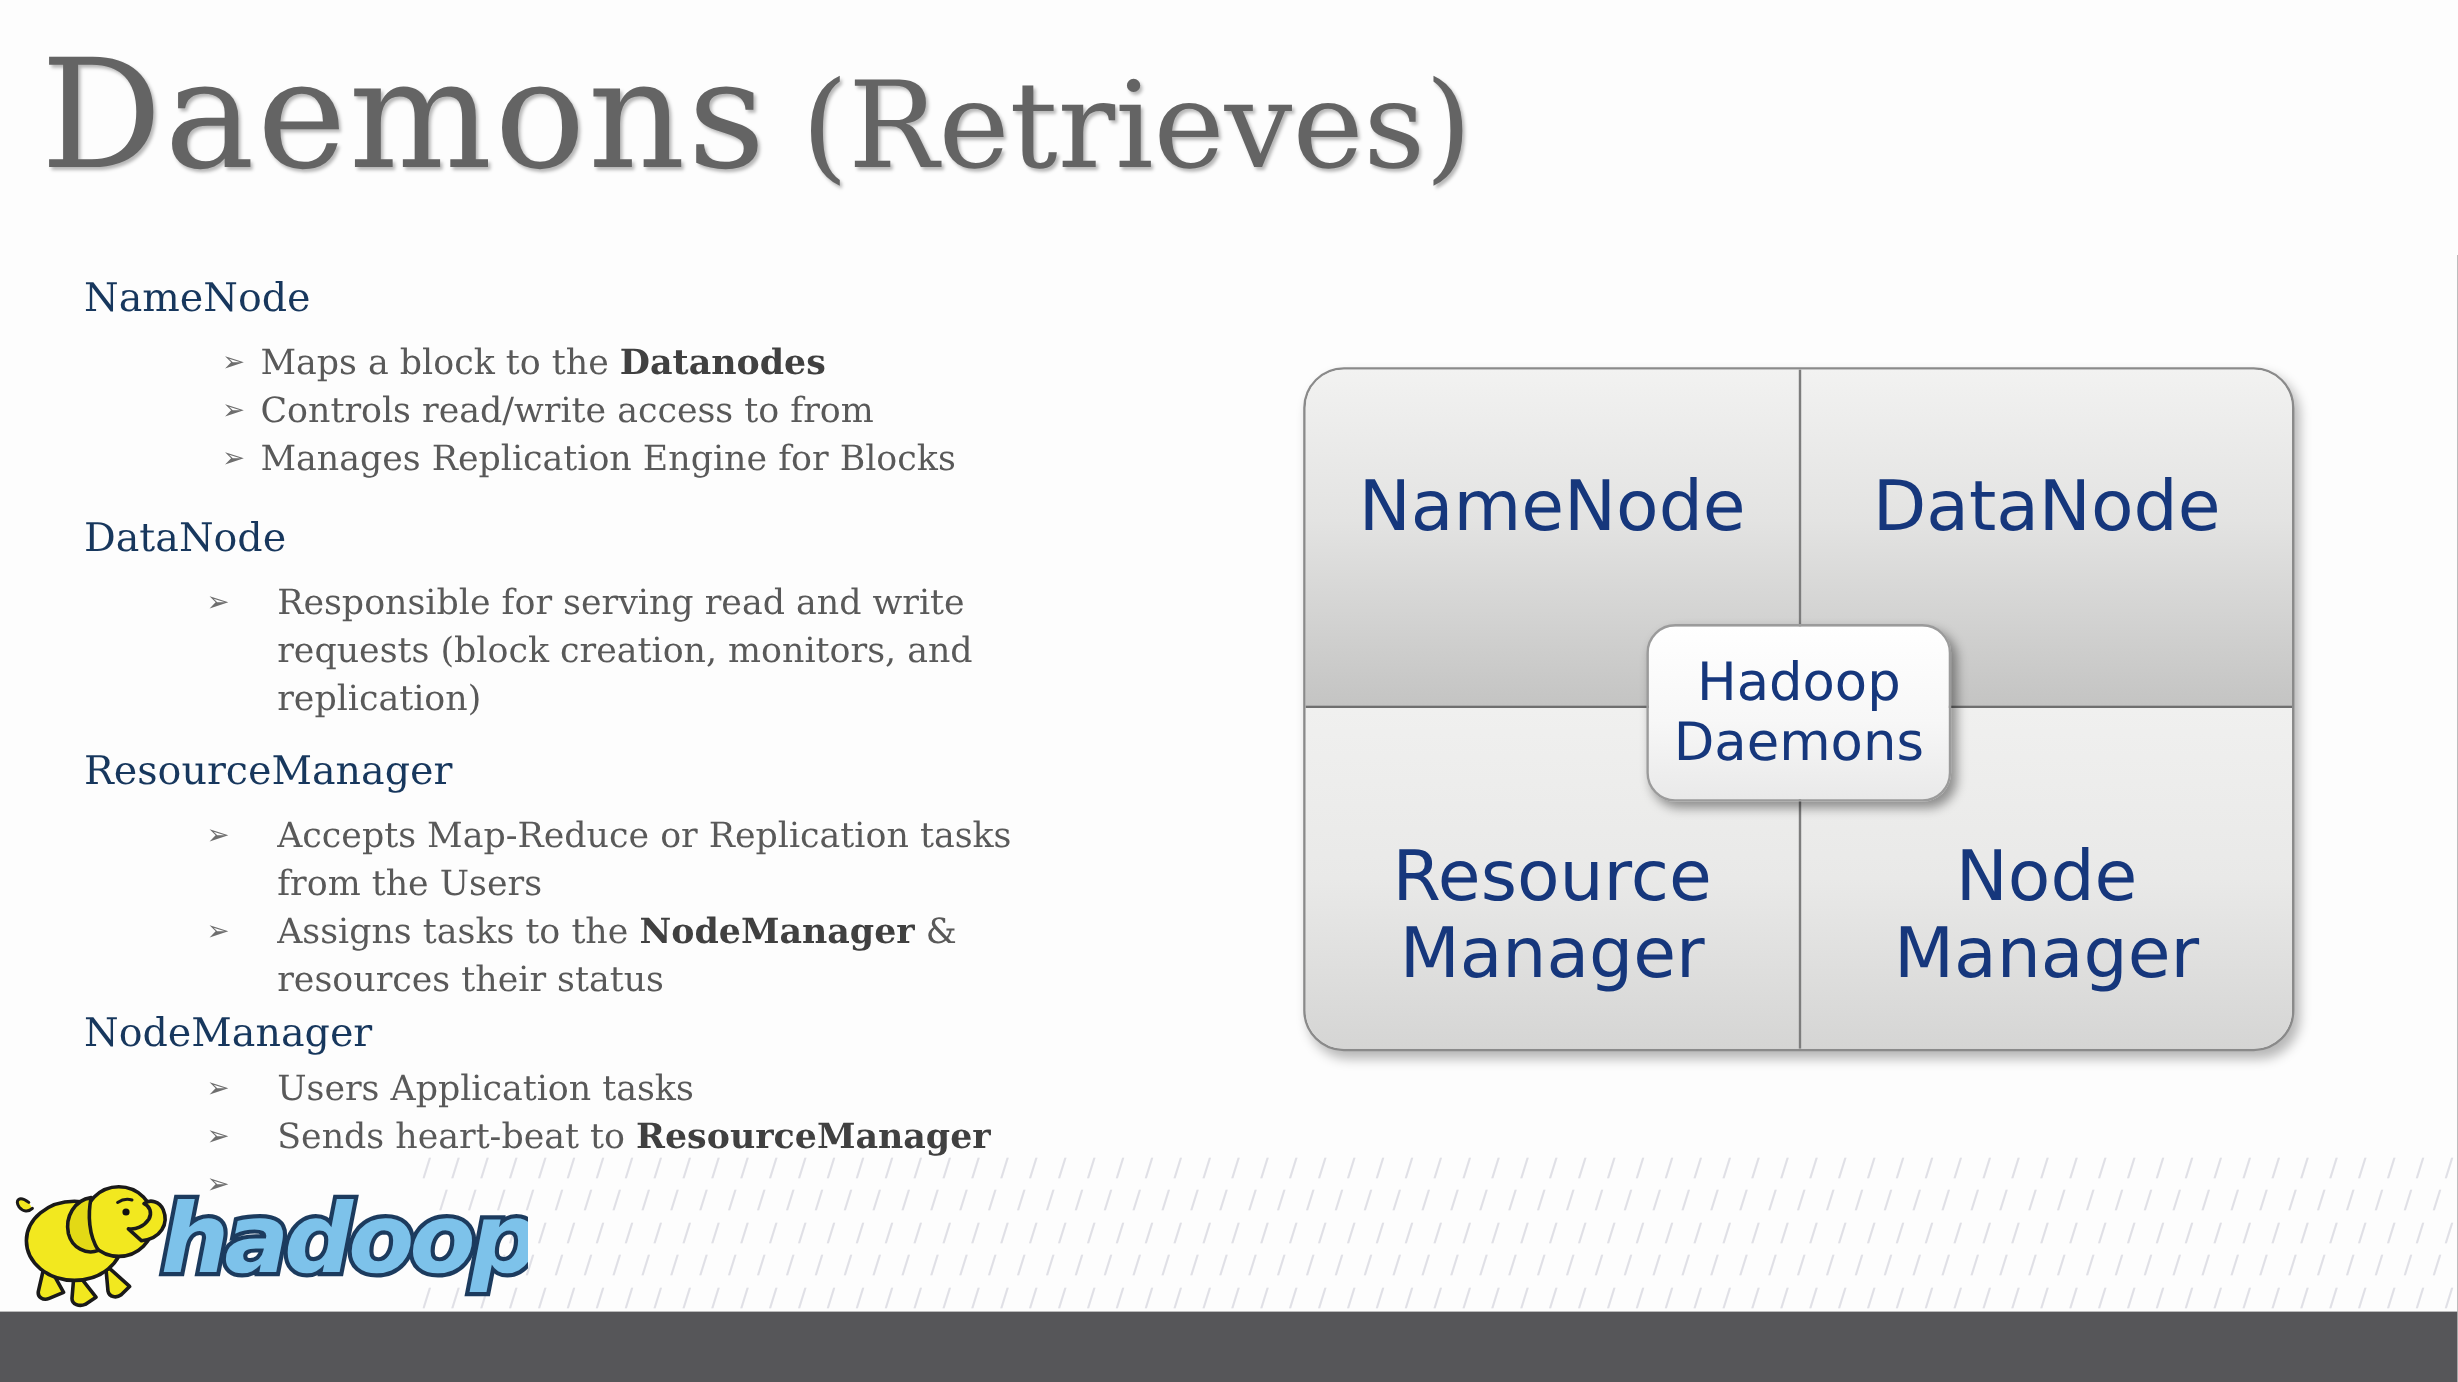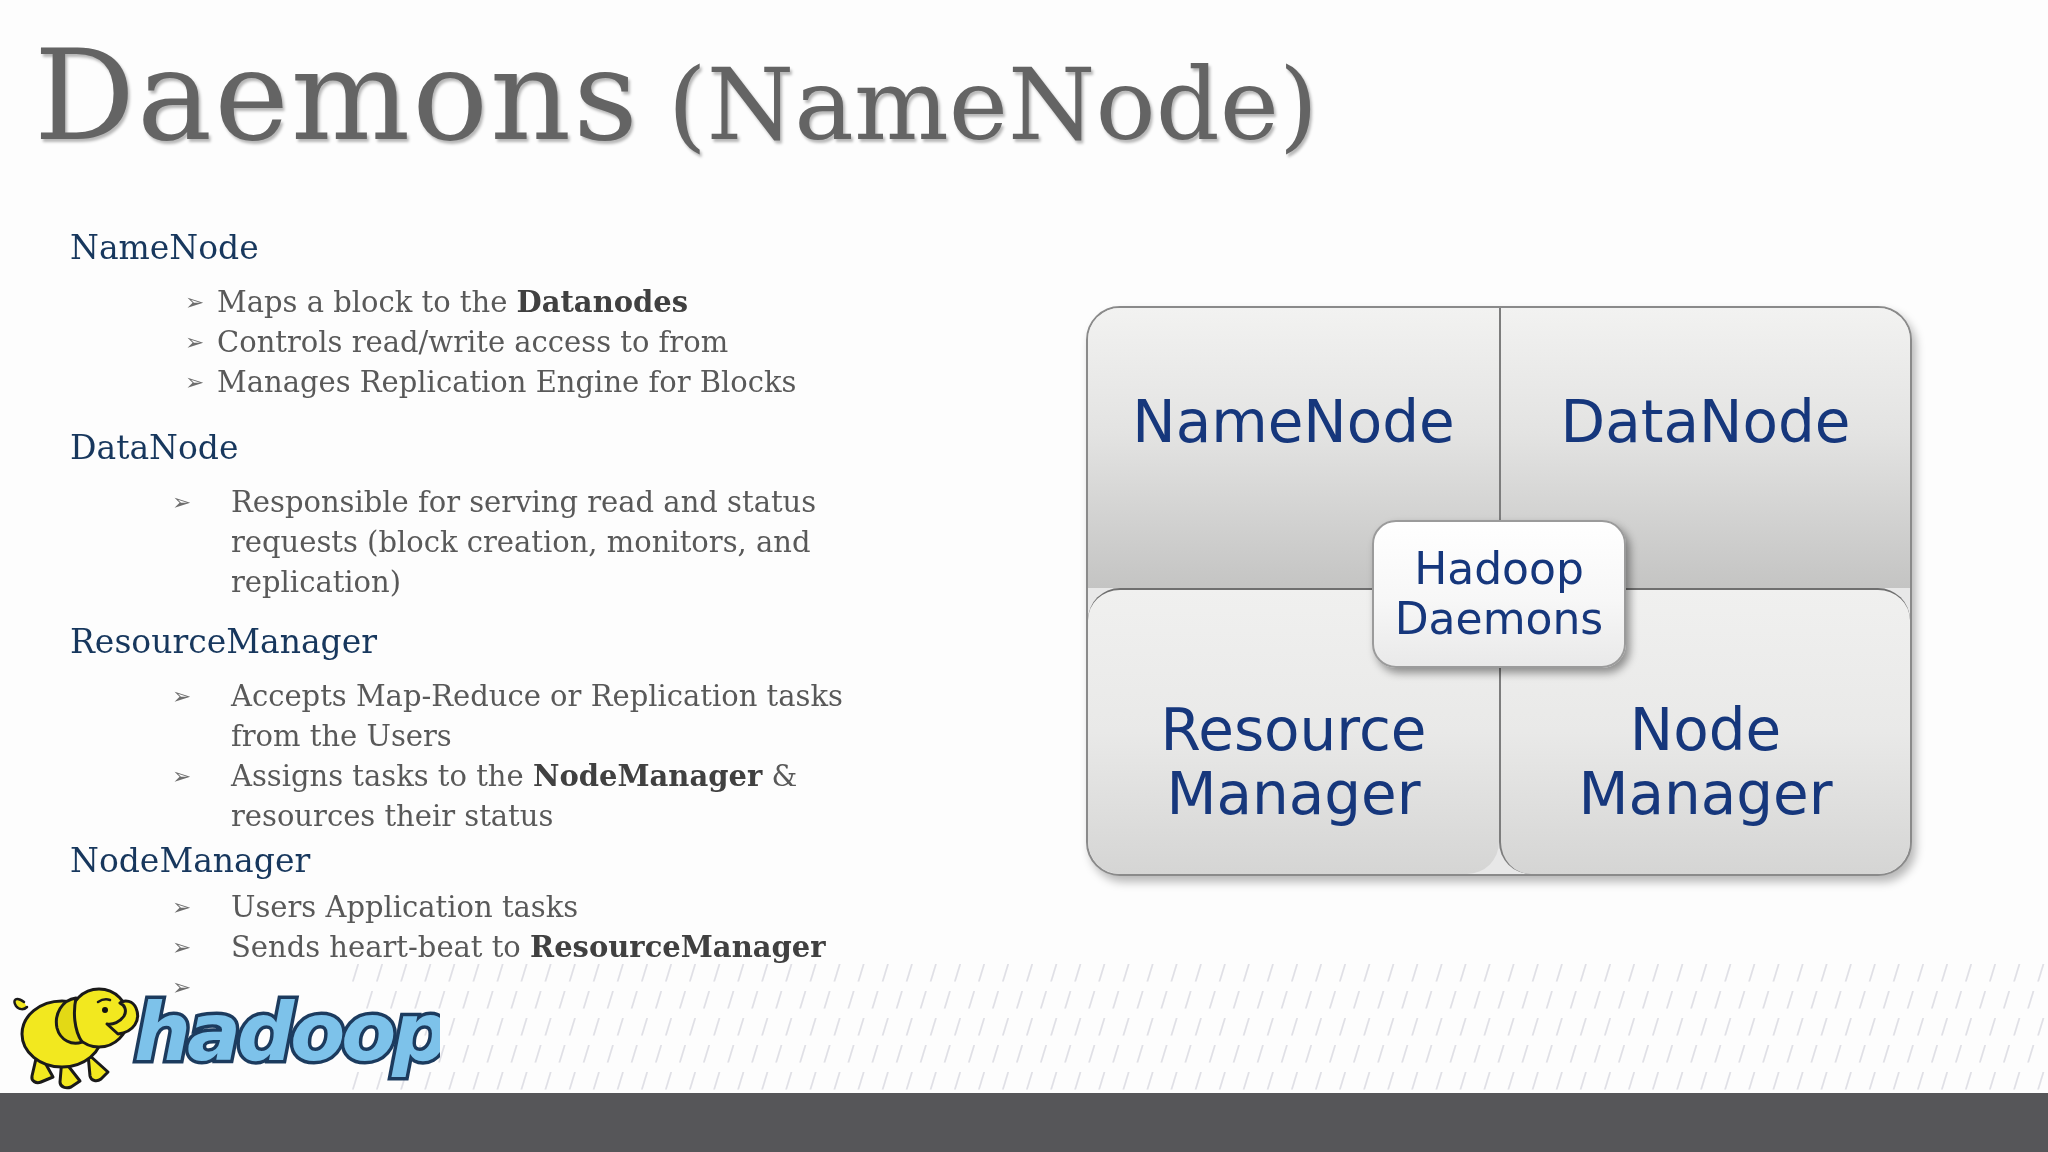--- a/index.html
+++ b/index.html
@@ -54,21 +54,21 @@
   .quads{ display:grid; width:100%; height:100%;
     grid-template-columns:1fr 1fr; grid-template-rows:280px 1fr; }
   .quad{
     display:flex; align-items:center; justify-content:center;
     font-family:"DejaVu Sans", sans-serif; font-size:58px; line-height:64px;
     color:#16377c; text-align:center;
   }
   .q-top{ background:linear-gradient(180deg,#f2f2f1 0%,#e3e3e2 45%,#c4c4c3 100%); }
   .q-bottom{ background:linear-gradient(180deg,#f0f0ef 0%,#e9e9e8 50%,#d5d5d4 100%); }
   .q-tr,.q-br{ border-left:2px solid #7d7d7d; }
-  .q-bl,.q-br{ border-top:2px solid #6f6f6f;border-radius:32px; }
+  .q-bl,.q-br{ border-top:2px solid #6f6f6f; }
   .q-top .q-label{ transform:translateY(-26px); }
   .q-bottom .q-label{ transform:translateY(30px); }
   .center-box{
     position:absolute; left:50%; top:212px; transform:translateX(-50%);
     width:250px; height:144px; z-index:3;
     border:2px solid #9b9b9b; border-radius:24px;
     background:linear-gradient(180deg,#ffffff 0%,#f7f7f7 55%,#e9e9e9 100%);
     box-shadow:4px 5px 9px rgba(0,0,0,0.4);
     display:flex; flex-direction:column; align-items:center; justify-content:center;
     font-family:"DejaVu Sans", sans-serif; font-size:44px; line-height:50px;
@@ -95,21 +95,21 @@
     background:#565659;
   }
 </style>
 </head>
 <body>
 
 <div class="slide">
 
   <div class="title-row">
     <span class="title-main">Daemons</span>
-    <span class="title-sub">(NameNode)</span>
+    <span class="title-sub">(Retrieves)</span>
   </div>
 
   <div class="content">
       <div class="section-heading">NameNode</div>
       <div class="bullets tight">
         <div class="bullet">
           <span class="glyph">➢</span>
           <div class="bullet-text"><span>Maps a block to the </span><span class="b">Datanodes</span></div>
         </div>
         <div class="bullet">
@@ -118,21 +118,21 @@
         </div>
         <div class="bullet">
           <span class="glyph">➢</span>
           <div class="bullet-text"><span>Manages Replication Engine for Blocks</span></div>
         </div>
       </div>
       <div class="section-heading sec-gap-1">DataNode</div>
       <div class="bullets">
         <div class="bullet">
           <span class="glyph">➢</span>
-          <div class="bullet-text"><span>Responsible for serving read and status</span><br><span>requests (block creation, monitors, and</span><br><span>replication)</span></div>
+          <div class="bullet-text"><span>Responsible for serving read and write</span><br><span>requests (block creation, monitors, and</span><br><span>replication)</span></div>
         </div>
       </div>
       <div class="section-heading sec-gap-2">ResourceManager</div>
       <div class="bullets">
         <div class="bullet">
           <span class="glyph">➢</span>
           <div class="bullet-text"><span>Accepts Map-Reduce or Replication tasks</span><br><span>from the Users</span></div>
         </div>
         <div class="bullet">
           <span class="glyph">➢</span>

